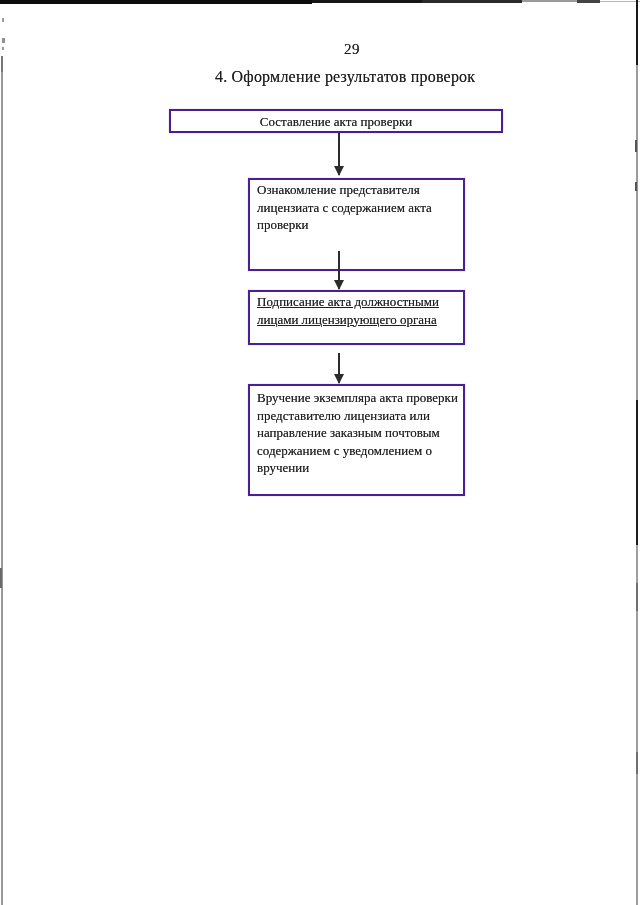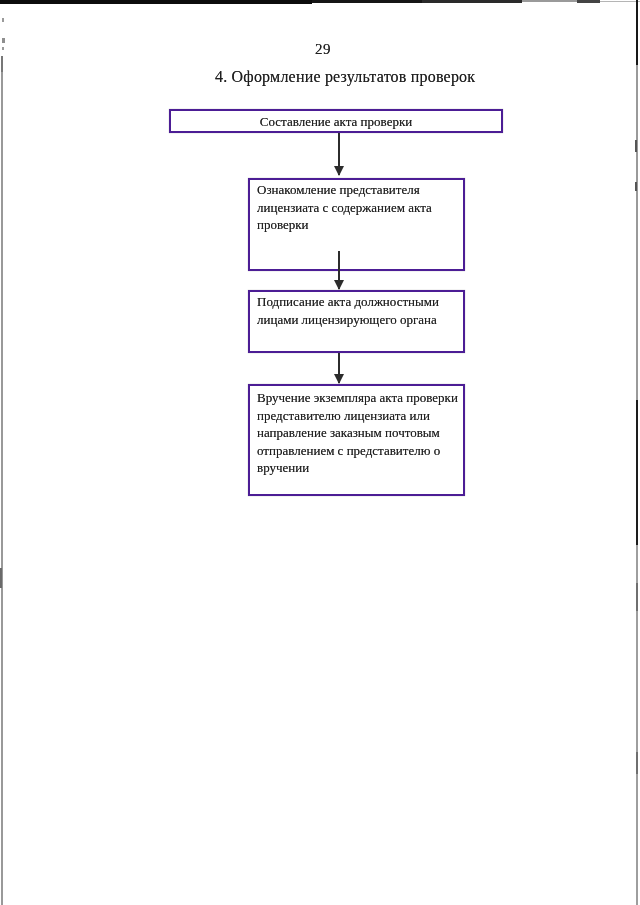--- a/index.html
+++ b/index.html
@@ -33,21 +33,21 @@
   
   .ld1 { left: 2px; top: 18px; width: 2px; height: 4px; background: #9a9a9a; }
   .ld2 { left: 2px; top: 38px; width: 3px; height: 5px; background: #8f8f8f; }
   .ld3 { left: 2px; top: 47px; width: 2px; height: 3px; background: #9a9a9a; }
   .ls1 { left: 1px; top: 56px; width: 2px; height: 16px; background: #777777; }
   .ls2 { left: 1px; top: 72px; width: 2px; height: 833px; background: #999999; }
   .lt1 { left: 0; top: 568px; width: 2px; height: 20px; background: #6a6a6a; }
 
   .page-number {
     position: absolute;
-    left: 315px; top: 41px;
+    left: 344px; top: 41px;
     font-size: 15px;
     letter-spacing: 0.5px;
     text-shadow: 0 0 0.5px rgba(20,20,20,0.7);
   }
   .section-title {
     position: absolute;
     left: 215px; top: 68px;
     font-size: 16px;
     font-weight: normal;
     letter-spacing: 0.2px;
@@ -65,21 +65,21 @@
     text-shadow: 0 0 0.5px rgba(20,20,20,0.65);
     box-shadow: 0 0 1px rgba(60,60,60,0.4);
   }
   .node-1 {
     left: 169px; top: 109px; width: 334px; height: 24px;
     text-align: center;
     line-height: 19px;
     padding-top: 1px;
   }
   .node-2 { left: 248px; top: 178px; width: 217px; height: 93px;  padding: 1px 2px 0 7px; }
-  .node-3 { left: 248px; top: 290px; width: 217px; height: 63px;  padding: 1px 2px 0 7px; }
+  .node-3 { left: 248px; top: 290px; width: 217px; height: 55px;  padding: 1px 2px 0 7px; text-decoration: underline; }
   .node-4 { left: 248px; top: 384px; width: 217px; height: 112px; padding: 3px 2px 0 7px; }
 
   .arrow {
     position: absolute;
     width: 2px;
     background: #2c2c2c;
   }
   .arrow-1 { left: 338px; top: 133px; height: 42px; }
   .arrow-2 { left: 338px; top: 251px; height: 38px; }
   .arrow-3 { left: 338px; top: 353px; height: 30px; }
@@ -141,17 +141,17 @@
     <div class="node node-3">Подписание акта должностными
 лицами лицензирующего органа</div>
 
     <div class="arrow arrow-3">
       <span class="arrowhead"></span>
     </div>
 
     <div class="node node-4">Вручение экземпляра акта проверки
 представителю лицензиата или
 направление заказным почтовым
-отправлением с представителю о
+содержанием с уведомлением о
 вручении</div>
   </div>
 
 </div>
 
 </body></html>

